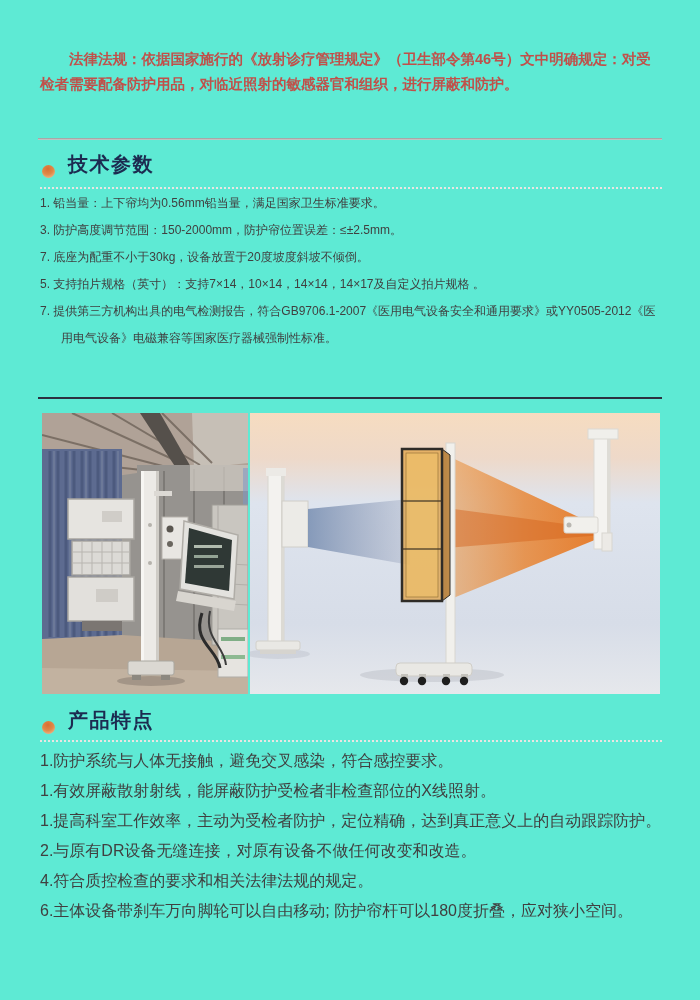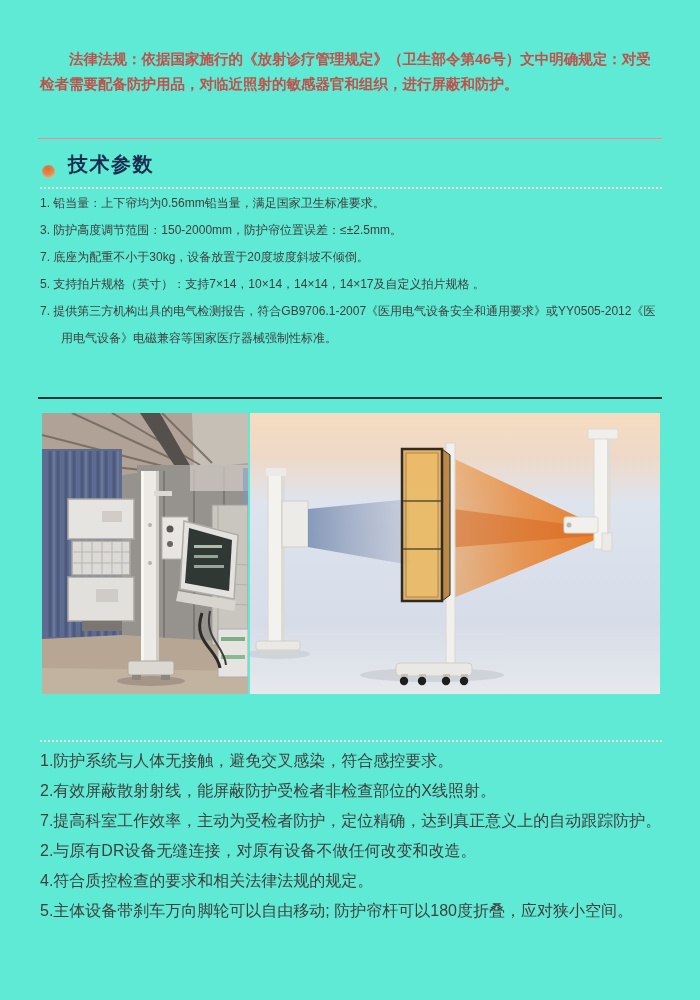--- a/index.html
+++ b/index.html
@@ -167,24 +167,28 @@
       <rect x="344" y="24" width="16" height="112" fill="#f4f3f0" stroke="#dbd9d3" stroke-width="1"></rect>
       <rect x="357" y="24" width="3" height="112" fill="#dedcd6"></rect>
       <rect x="338" y="16" width="30" height="10" fill="#f0efeb" stroke="#dbd9d3"></rect>
       <rect x="314" y="104" width="34" height="16" rx="2" fill="#f1f0ec" stroke="#d8d6d0"></rect>
       <circle cx="319" cy="112" r="2.5" fill="#b9b7b1"></circle>
       <rect x="352" y="120" width="10" height="18" fill="#eceae6" stroke="#d8d6d0"></rect>
     </svg>
 
   </div>
 
+  <div class="section-header second">
+    <span class="bead"></span>
+    <h2 class="section-title">产品特点</h2>
+  </div>
   <div class="dashes d2"></div>
 
   <div class="feature-list">
     <div class="feature-item">1.防护系统与人体无接触，避免交叉感染，符合感控要求。</div>
-    <div class="feature-item">2.有效屏蔽散射射线，能屏蔽防护受检者非检查部位的X线照射。</div>
-    <div class="feature-item">7.提高科室工作效率，主动为受检者防护，定位精确，达到真正意义上的自动跟踪防护。</div>
+    <div class="feature-item">1.有效屏蔽散射射线，能屏蔽防护受检者非检查部位的X线照射。</div>
+    <div class="feature-item">1.提高科室工作效率，主动为受检者防护，定位精确，达到真正意义上的自动跟踪防护。</div>
     <div class="feature-item">2.与原有DR设备无缝连接，对原有设备不做任何改变和改造。</div>
     <div class="feature-item">4.符合质控检查的要求和相关法律法规的规定。</div>
-    <div class="feature-item">5.主体设备带刹车万向脚轮可以自由移动; 防护帘杆可以180度折叠，应对狭小空间。</div>
+    <div class="feature-item">6.主体设备带刹车万向脚轮可以自由移动; 防护帘杆可以180度折叠，应对狭小空间。</div>
   </div>
 
 </div>
 
 </body></html>

